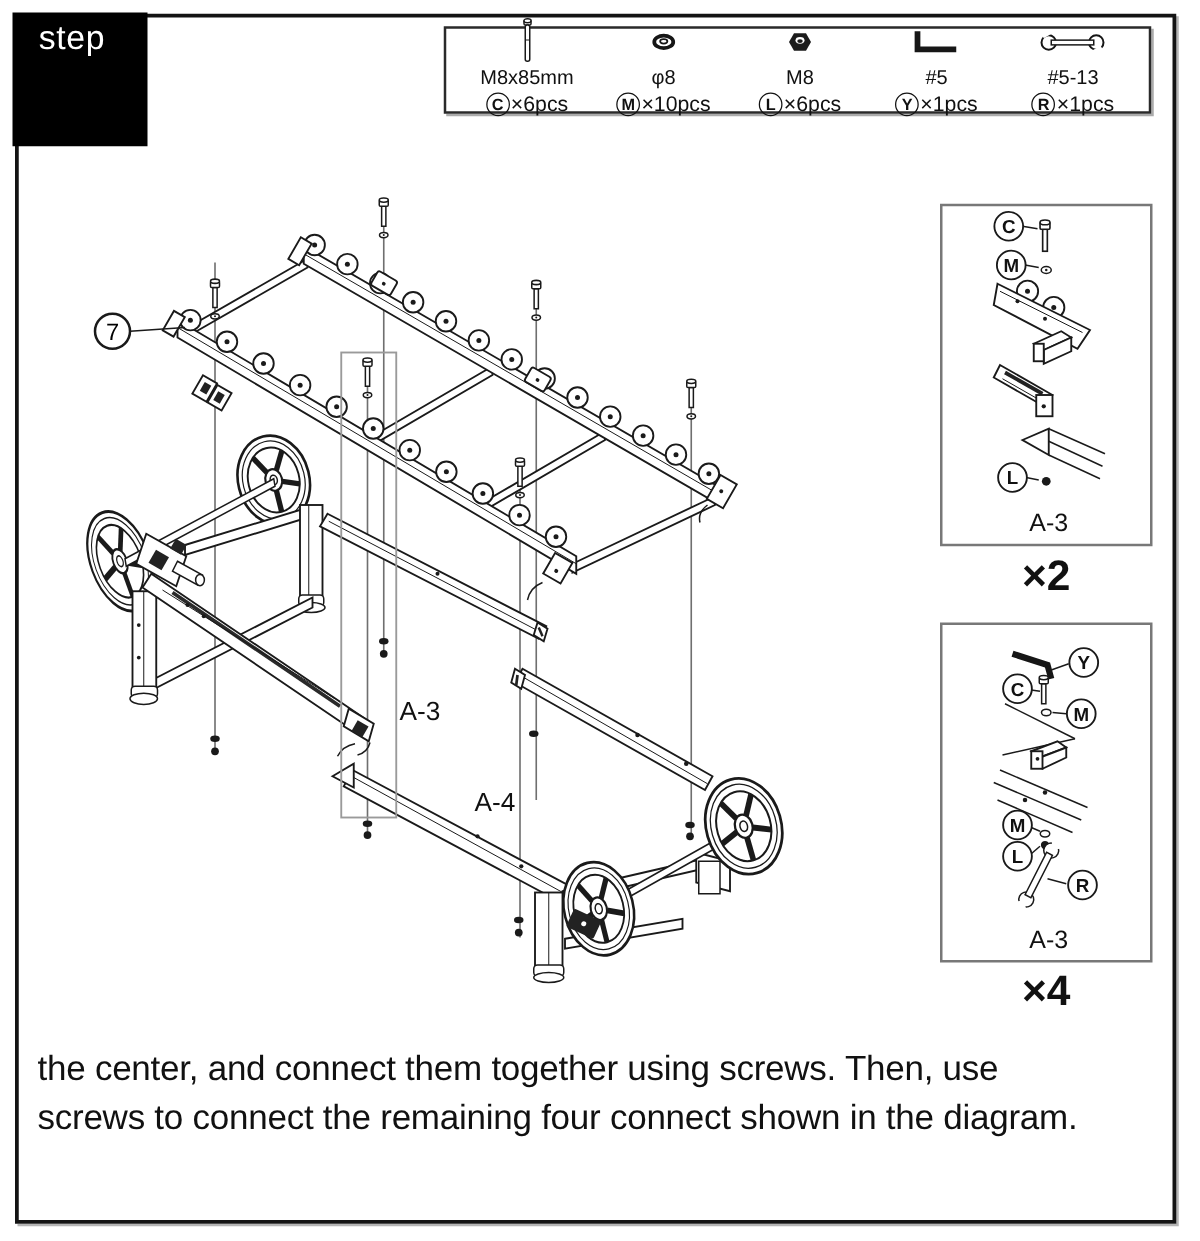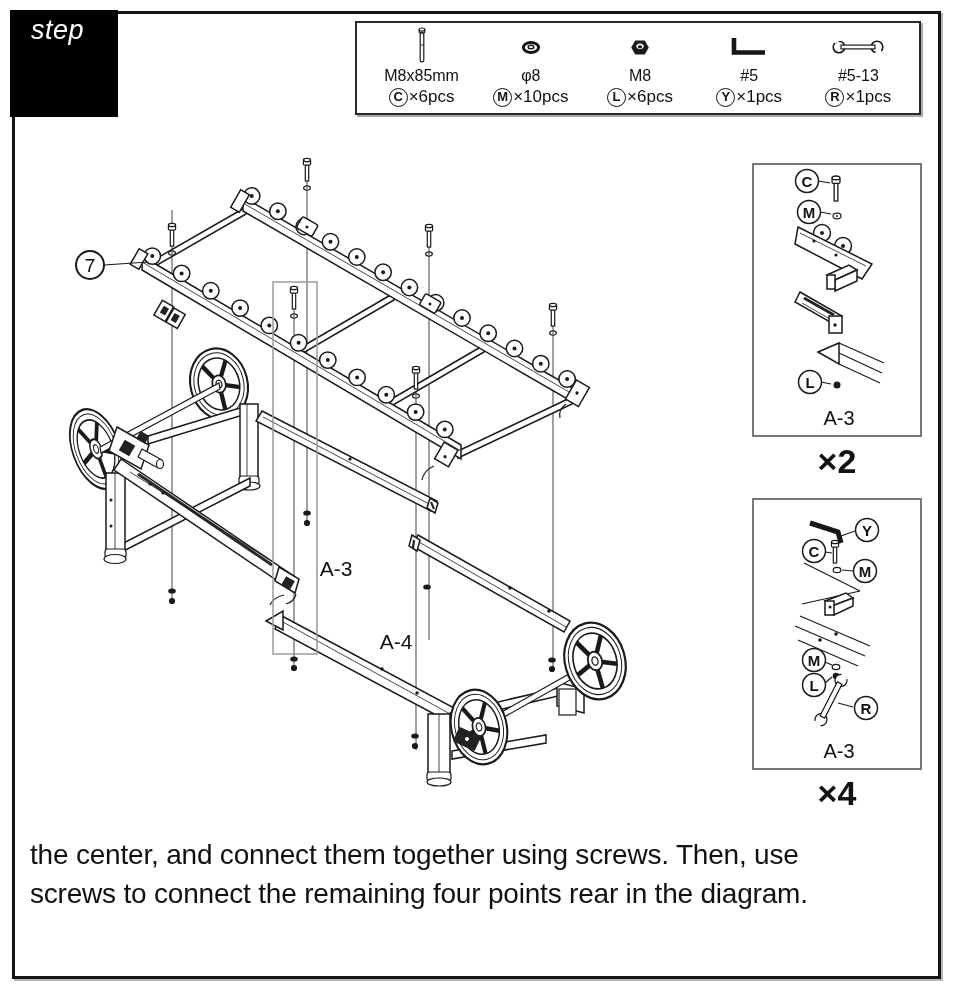--- a/index.html
+++ b/index.html
@@ -4,25 +4,25 @@
 <style>
   html,body{margin:0;padding:0;background:#fff;width:960px;height:993px;overflow:hidden;
     font-family:"Liberation Sans","DejaVu Sans",sans-serif;color:#111;}
   .abs{position:absolute;}
   
   #page-border{left:12px;top:11px;width:929px;height:968px;border:3px solid #141414;
     box-sizing:border-box;box-shadow:2px 2px 0 #b5b5b5;}
   
   #step-badge{left:10px;top:10px;width:108px;height:107px;background:#000;color:#fff;
     padding-left:21px;box-sizing:border-box;z-index:5;}
-  #step-badge .step-word{font-size:27px;margin-top:5px;letter-spacing:.5px;font-style:italic;}
+  #step-badge .step-word{font-size:27px;margin-top:5px;letter-spacing:.5px;}
   #step-badge .step-num{font-size:60px;font-weight:700;line-height:58px;margin-top:2px;letter-spacing:1px;}
   
-  #parts-box{left:355px;top:21px;width:566px;height:94px;border:2px solid #2a2a2a;
-    box-sizing:border-box;box-shadow:2px 2px 0 #ababab;display:flex;align-items:flex-start;
+  #parts-box{left:355px;top:21px;width:566px;height:70px;border:2px solid #2a2a2a;
+    box-sizing:border-box;box-shadow:2px 2px 0 #ababab;display:flex;align-items:center;
     padding:4px 6px 8px 10px;background:#fff;z-index:4;}
   .part-item{flex:1;display:flex;flex-direction:column;align-items:center;justify-content:flex-start;}
   .part-item .icon-slot{height:40px;display:flex;align-items:center;justify-content:center;}
   .part-spec{font-size:16px;line-height:18px;white-space:nowrap;}
   .part-qty{font-size:17px;line-height:22px;display:flex;align-items:center;white-space:nowrap;margin-top:1px;}
   .circ{display:inline-flex;width:19px;height:19px;border:1.7px solid #111;border-radius:50%;
     align-items:center;justify-content:center;font-size:13px;font-weight:700;box-sizing:border-box;
     margin-right:1px;}
   
   .inset-box{width:170px;border:2px solid #787878;box-sizing:border-box;background:#fff;z-index:3;}
@@ -437,14 +437,14 @@
     <line x1="84" y1="203" x2="99" y2="207" class="ln"></line>
     <circle cx="112" cy="208" r="11.5" class="w" stroke-width="2.2"></circle>
     <text x="112" y="213.5" class="clabel">R</text>
     <text x="85" y="258" text-anchor="middle" font-size="20" fill="#111">A-3</text>
   </svg>
 </div>
 <div class="abs multiplier" id="inset2-mult">×4</div>
 
 <div class="abs" id="instructions">
   <div>the center, and connect them together using screws. Then, use</div>
-  <div>screws to connect the remaining four points rear in the diagram.</div>
+  <div>screws to connect the remaining four connect shown in the diagram.</div>
 </div>
 
 </body></html>

